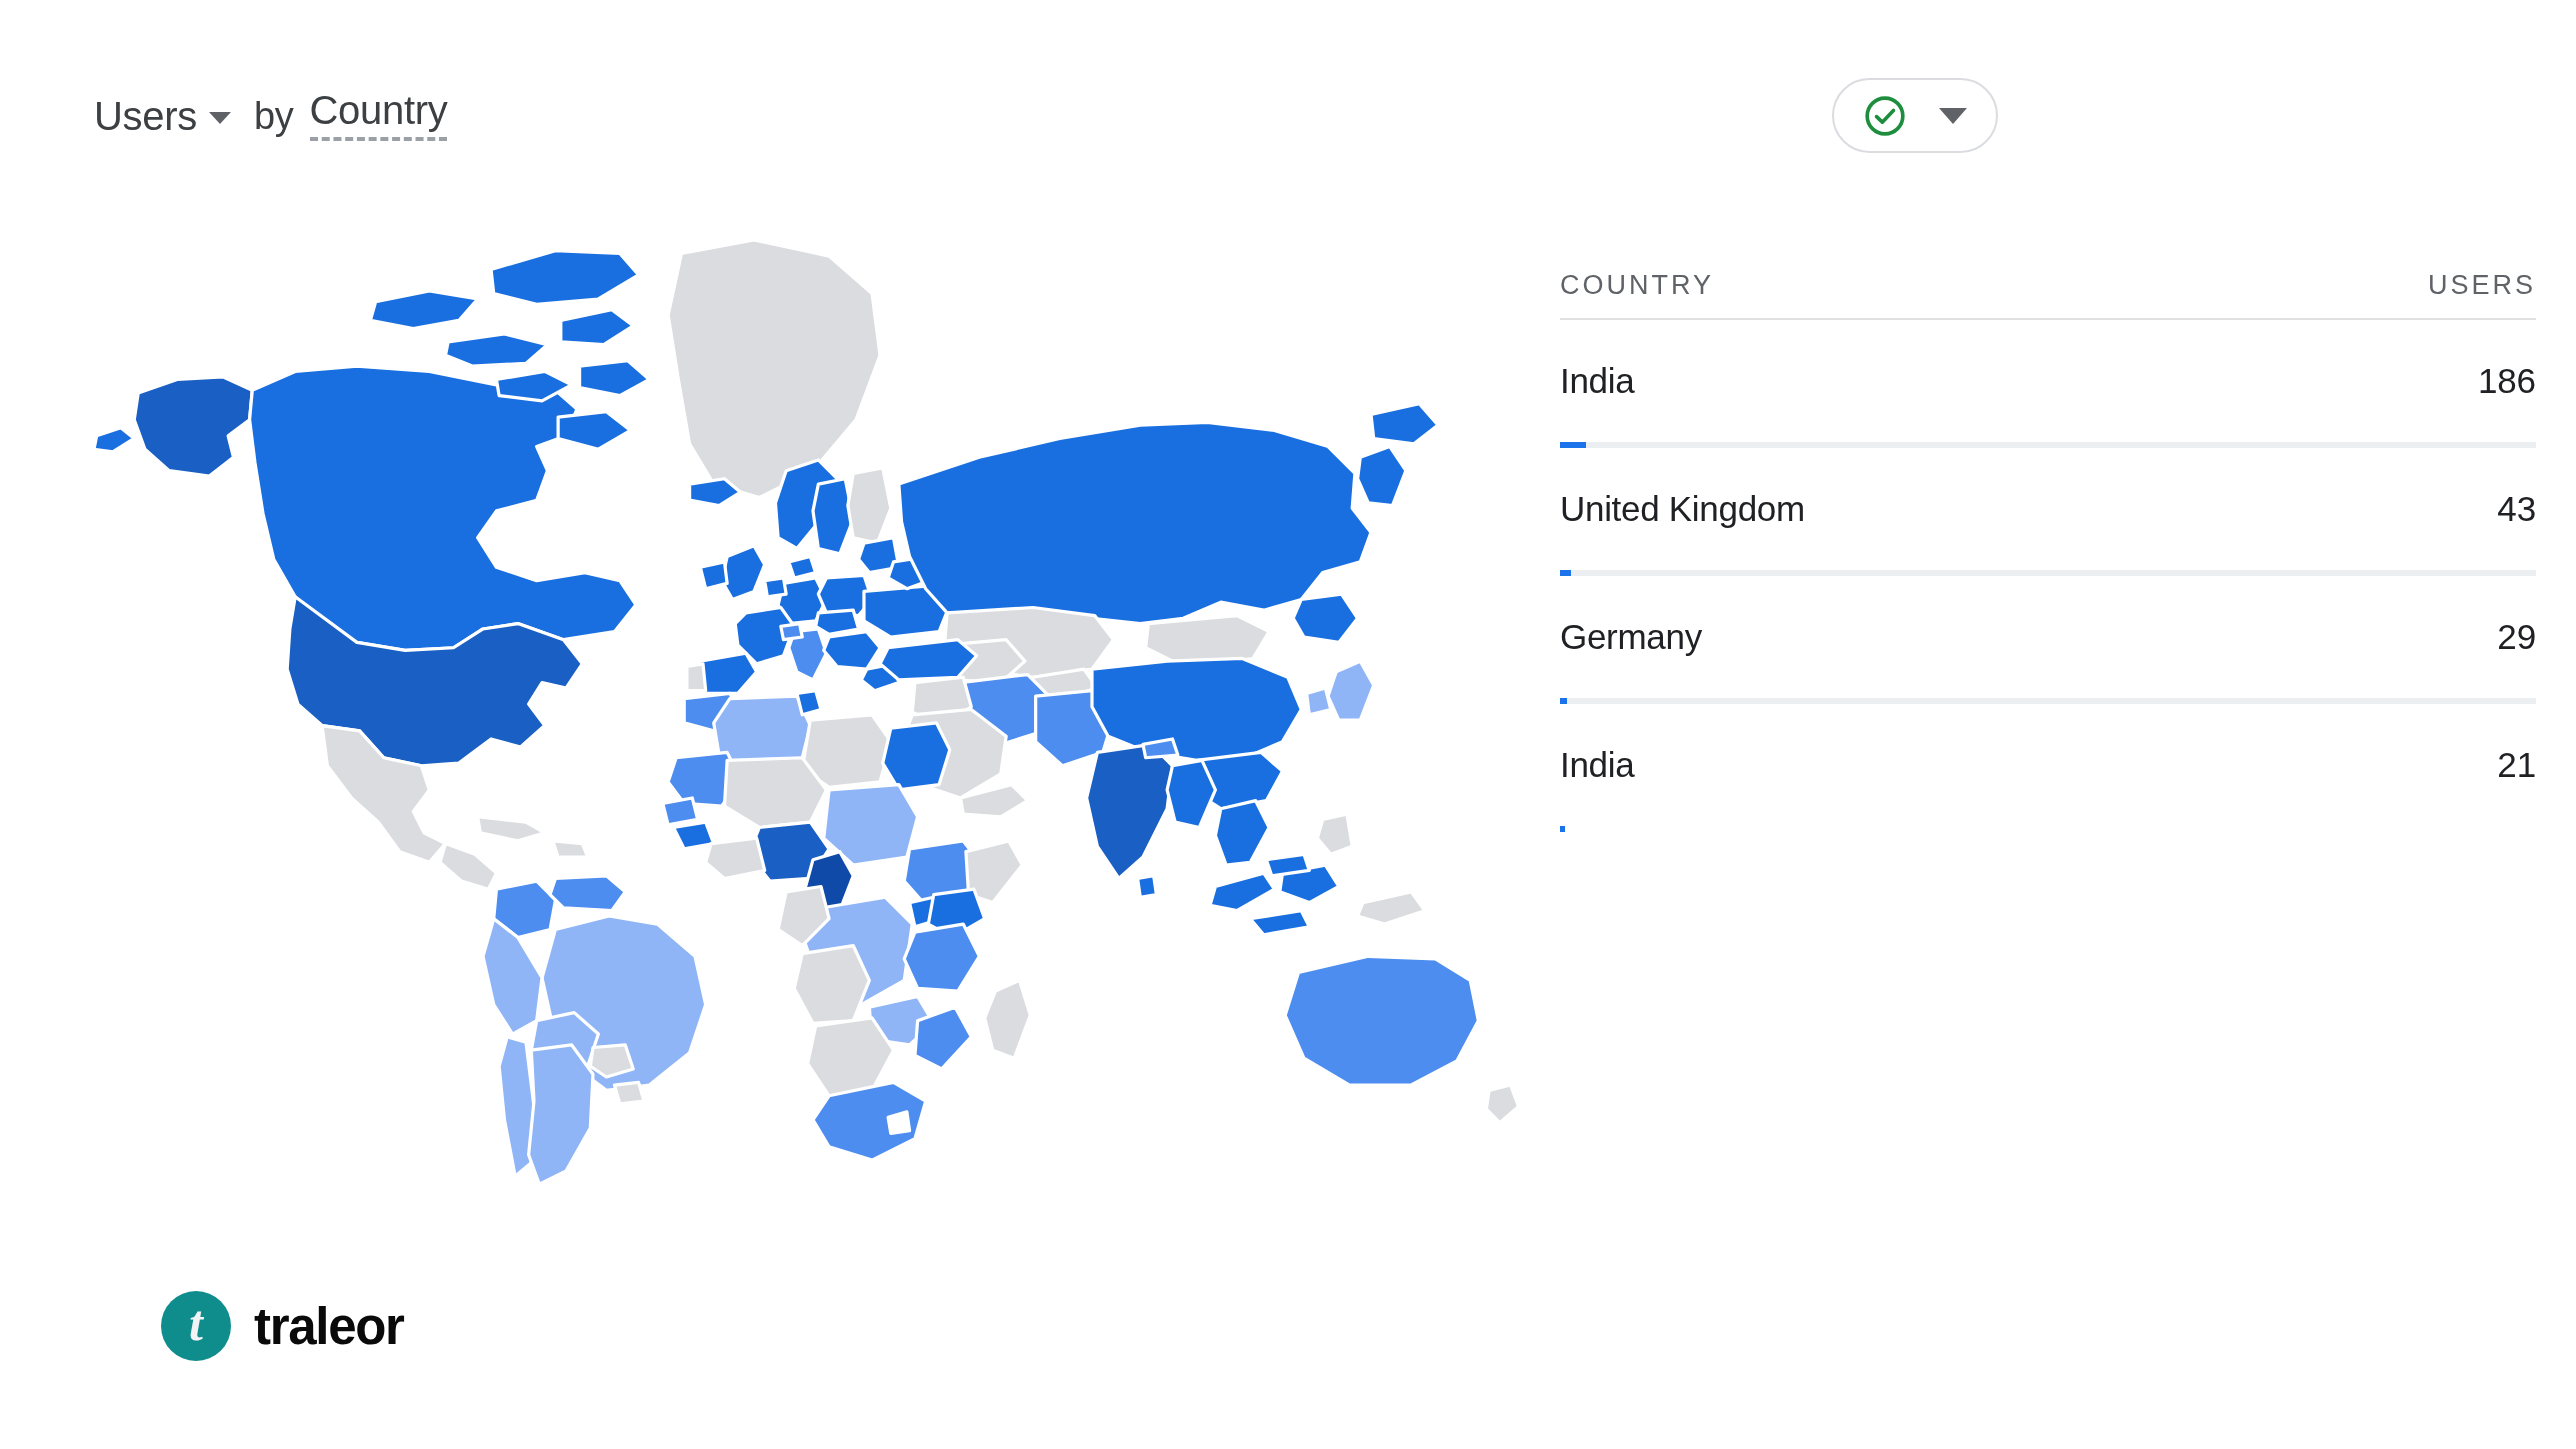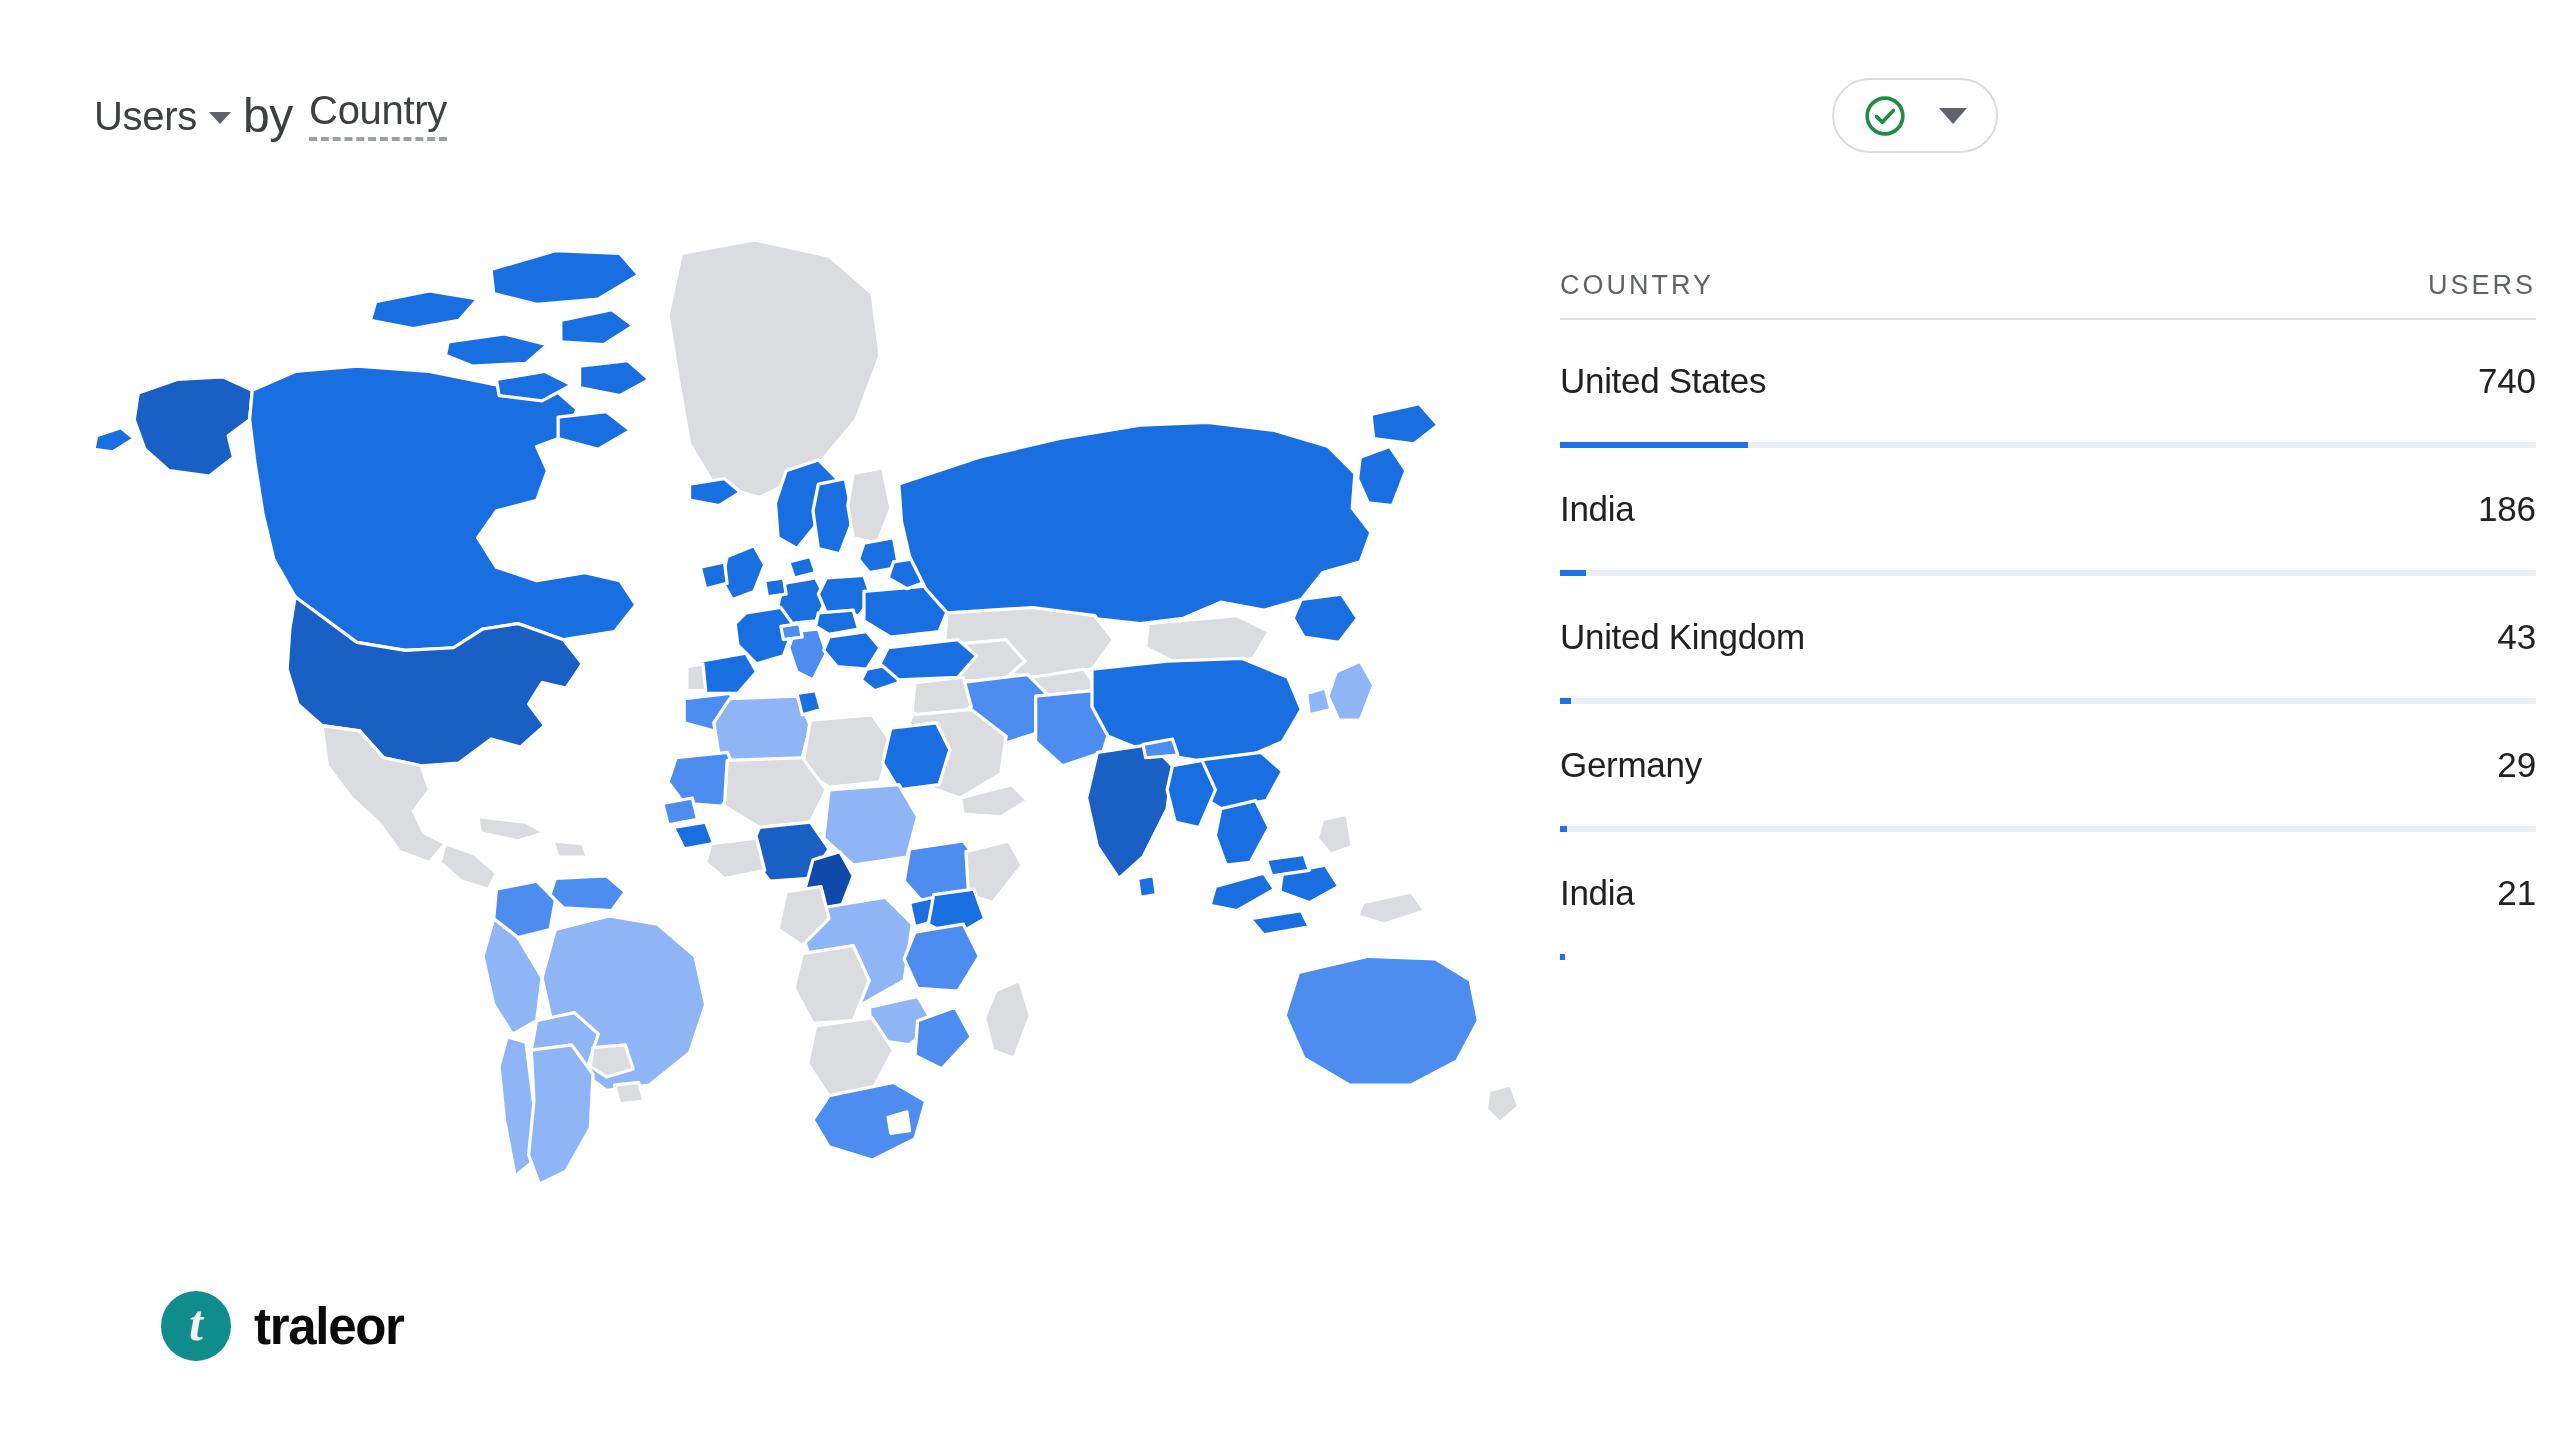--- a/index.html
+++ b/index.html
@@ -57,24 +57,24 @@
   .caret-down {
     width: 0; height: 0;
     border-left: 11.4px solid transparent;
     border-right: 11.4px solid transparent;
     border-top: 12.7px solid #5f6368;
     display: inline-block;
     margin-top: 4px;
   }
 
   .by-word {
-    font-size: 48px;
+    font-size: 38px;
     font-weight: 400;
     color: #3c4043;
-    margin-left: 12px;
+    margin-left: 23px;
     letter-spacing: -0.3px;
     line-height: 1;
   }
 
   .dimension-select {
     font-size: 40px;
     font-weight: 400;
     color: #3c4043;
     margin-left: 16px;
     letter-spacing: -0.3px;
@@ -382,29 +382,20 @@
   </div>
 
   <div class="table-panel">
 
     <div class="table-head">
       <div class="th">COUNTRY</div>
       <div class="th">USERS</div>
     </div>
 
 
-    <div class="row">
-      <div class="row-main">
-        <span class="cell-country">United States</span>
-        <span class="cell-users">740</span>
-      </div>
-      <div class="bar-track">
-        <div class="bar-fill" style="width: 19.3%;"></div>
-      </div>
-    </div>
 
     <div class="row">
       <div class="row-main">
         <span class="cell-country">India</span>
         <span class="cell-users">186</span>
       </div>
       <div class="bar-track">
         <div class="bar-fill" style="width: 2.7%;"></div>
       </div>
     </div>

